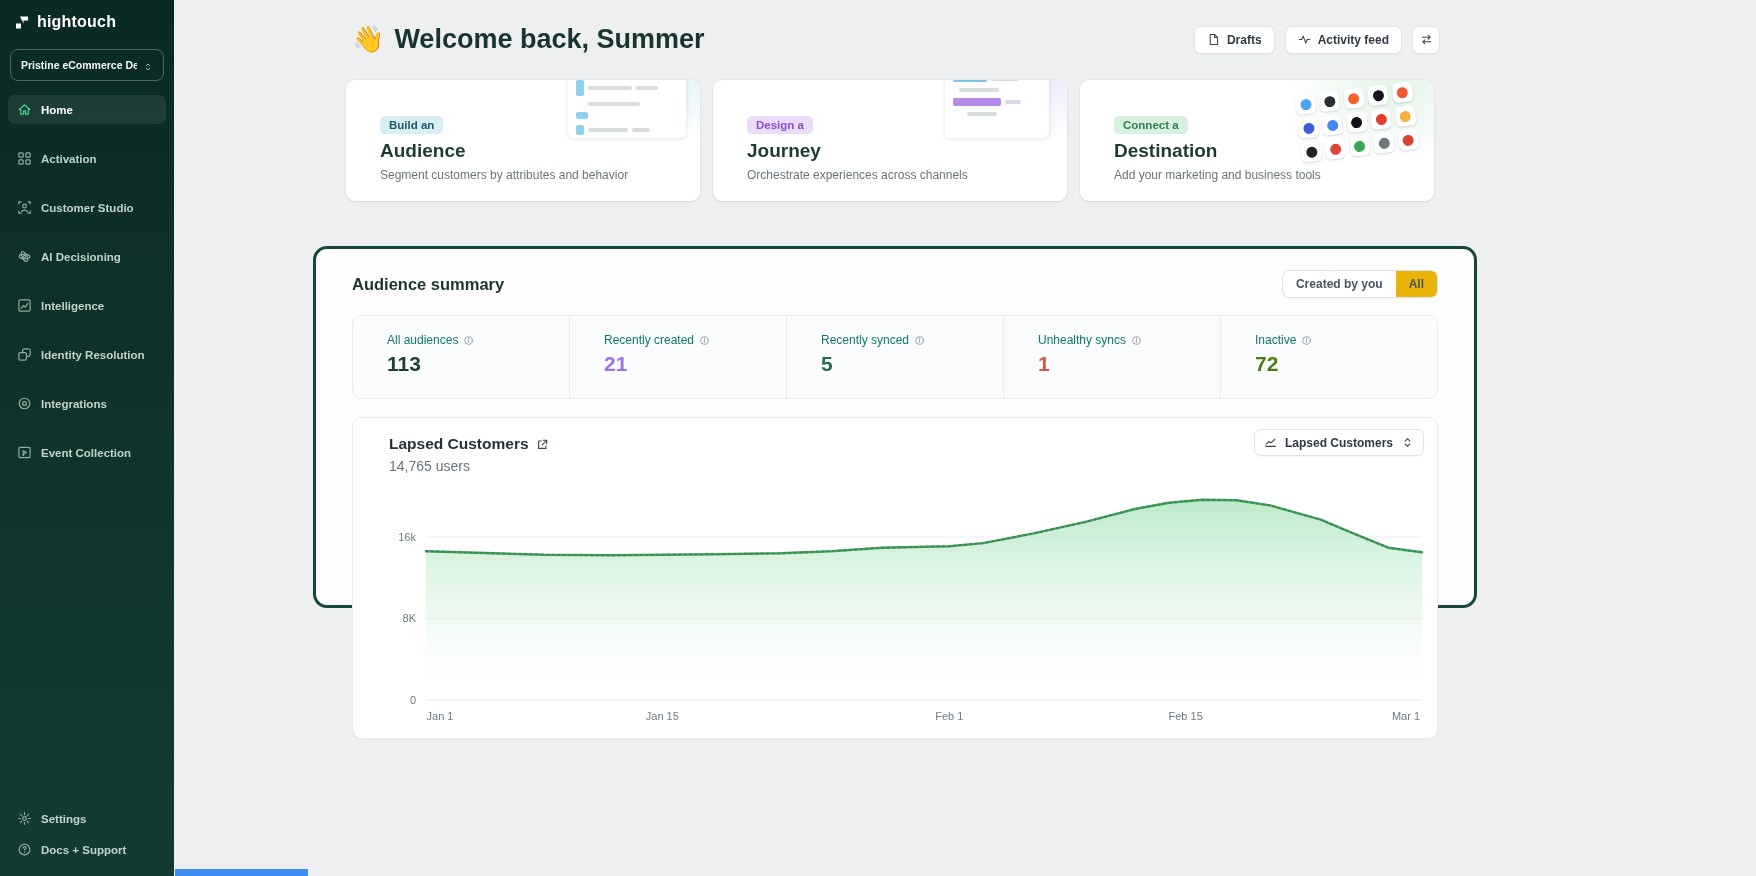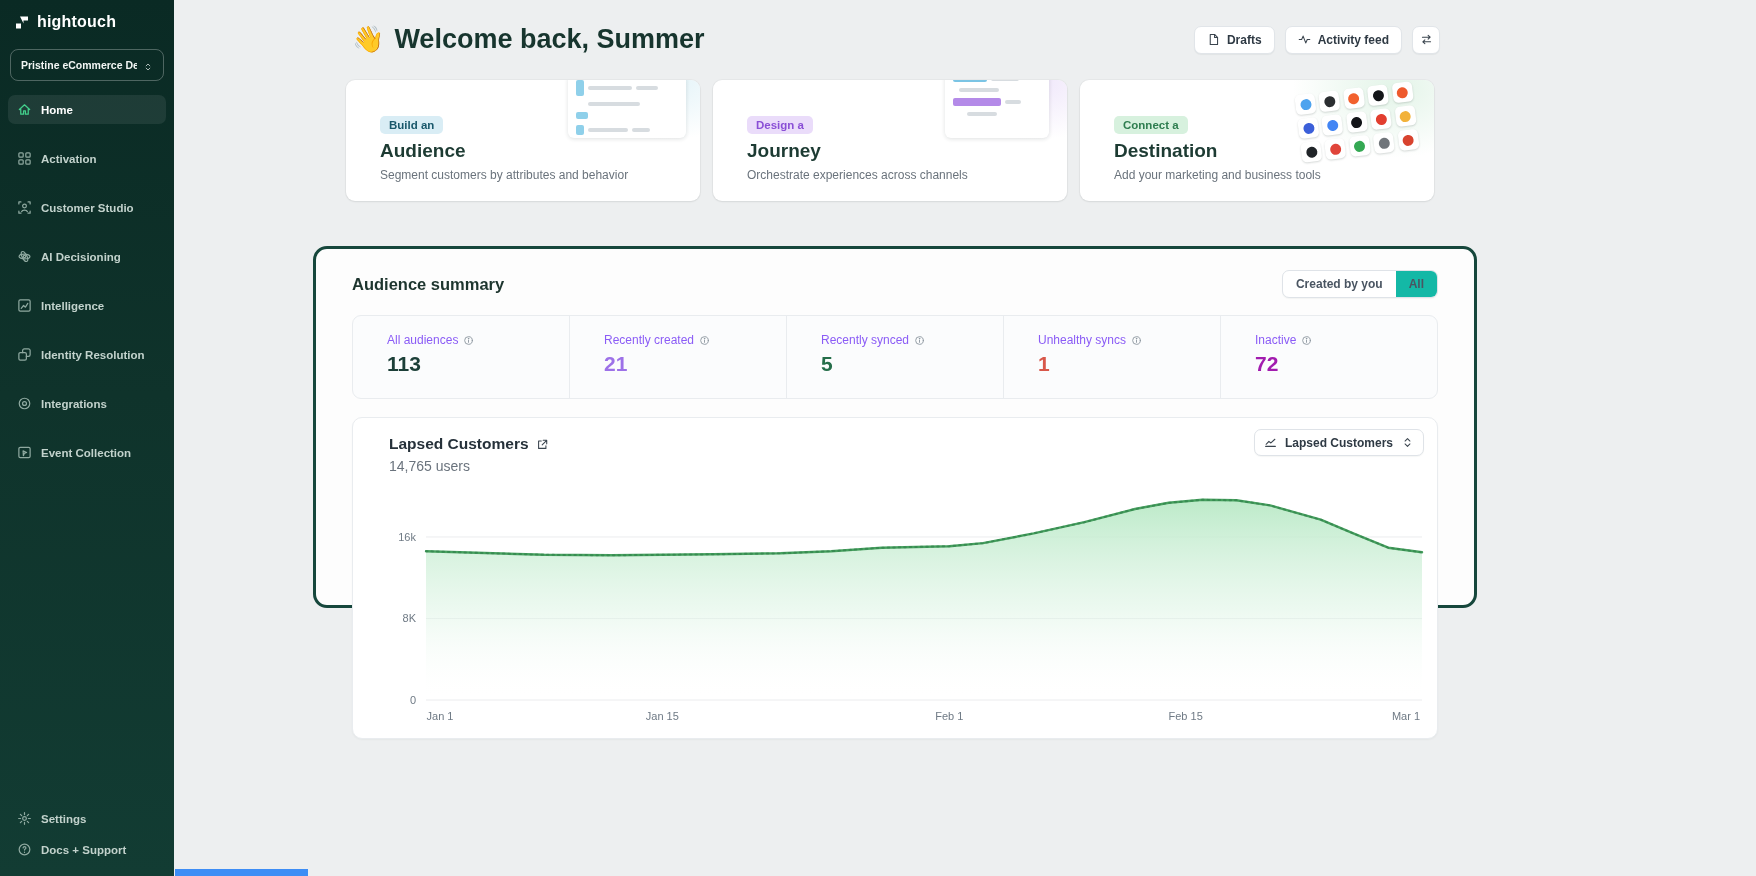--- a/index.html
+++ b/index.html
@@ -59,27 +59,27 @@
   .dest-dot { width:11px; height:11px; border-radius:50%; }
 
   
   .summary-panel { position:absolute; left:139px; top:246px; width:1164px; height:362px;
     background:#fdfdfd; border:3px solid #16473c; border-radius:14px; }
   .summary-header { display:flex; align-items:center; justify-content:space-between; padding:21px 36px 0 36px; }
   .summary-title { font-size:16.5px; font-weight:bold; color:#1d352e; }
   .seg-toggle { display:flex; border:1px solid #dfe3e8; border-radius:7px; background:#fff; overflow:hidden;
     font-size:12px; font-weight:bold; color:#4a5562; box-shadow:0 1px 1px rgba(20,40,35,.04); }
   .seg { padding:6px 13px; cursor:pointer; }
-  .seg.selected { background:#14b8a6; }
+  .seg.selected { background:#eab308; }
 
   .stats-bar { margin:17px 36px 0 36px; height:84px; background:#fbfcfd; border:1px solid #e9ecef; border-radius:9px;
     display:flex; }
   .stat-cell { flex:1; padding:17px 0 0 34px; border-left:1px solid #e9ecef; }
   .stat-cell:first-child { border-left:none; }
-  .stat-label { display:flex; align-items:center; gap:5px; font-size:12px; color:#8b5cf6; }
+  .stat-label { display:flex; align-items:center; gap:5px; font-size:12px; color:#0f766e; }
   .stat-label .i-ic { width:11px; height:11px; color:#8a949d; cursor:pointer; display:inline-flex; }
   .stat-value { margin-top:5px; font-size:21px; font-weight:bold; color:#1c3f38; }
 
   .chart-card { margin:18px 36px 0 36px; height:322px; background:#fff; border:1px solid #e9ecef; border-radius:10px;
     position:relative; box-shadow:0 1px 2px rgba(25,40,36,.04); }
   .chart-head { position:absolute; left:36px; top:17px; }
   .chart-title-row { display:flex; align-items:center; gap:7px; font-size:15.5px; font-weight:bold; color:#26313a; }
   .ext-ic { width:13px; height:13px; color:#3a444e; cursor:pointer; display:inline-flex; }
   .chart-sub { margin-top:5px; font-size:14px; color:#6a737d; }
   .chart-select { position:absolute; right:13px; top:11px; height:27px; display:flex; align-items:center; gap:8px;
@@ -420,21 +420,21 @@
         <div class="stat-label">
             <span>Inactive</span>
           <span class="i-ic">
               <svg class="ic" viewBox="0 0 16 16">
                 <circle cx="8" cy="8" r="5.6"></circle>
                 <path d="M8 7.3v3.4"></path>
                 <circle cx="8" cy="5" r="0.4" fill="currentColor"></circle>
               </svg>
             </span>
           </div>
-        <div class="stat-value" style="color: #a21caf;">72</div>
+        <div class="stat-value" style="color: #4d7c0f;">72</div>
       </div>
     </div>
 
     <div class="chart-card">
       <div class="chart-head">
         <div class="chart-title-row">
           <span>Lapsed Customers</span>
           <span class="ext-ic">
             <svg class="ic" viewBox="0 0 16 16">
                 <path d="M6.5 3.8H3.2v9h9V9.5"></path>

